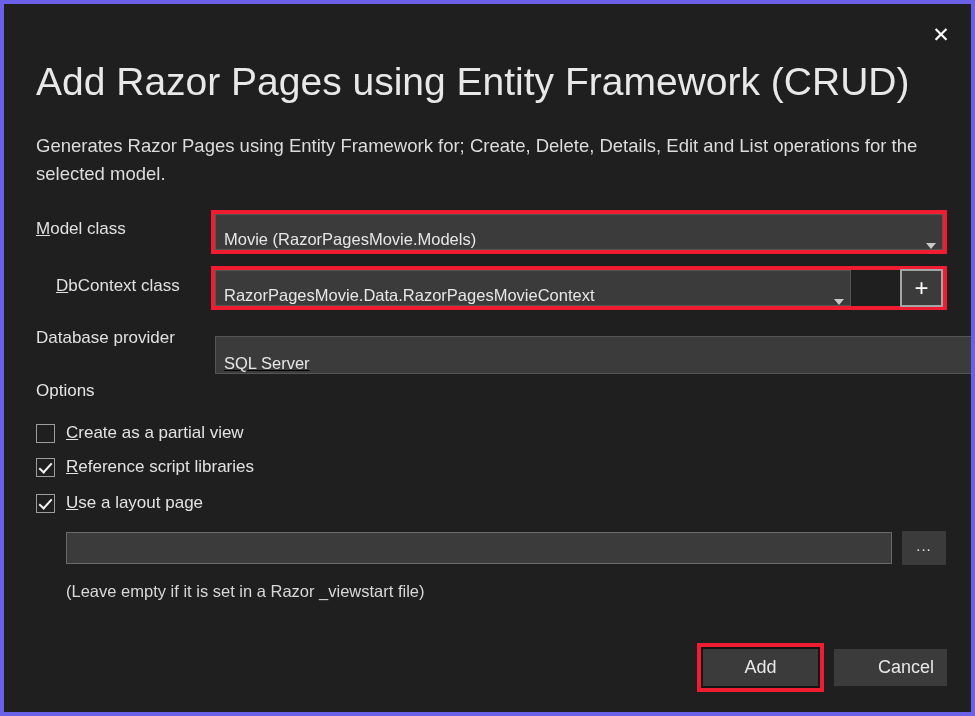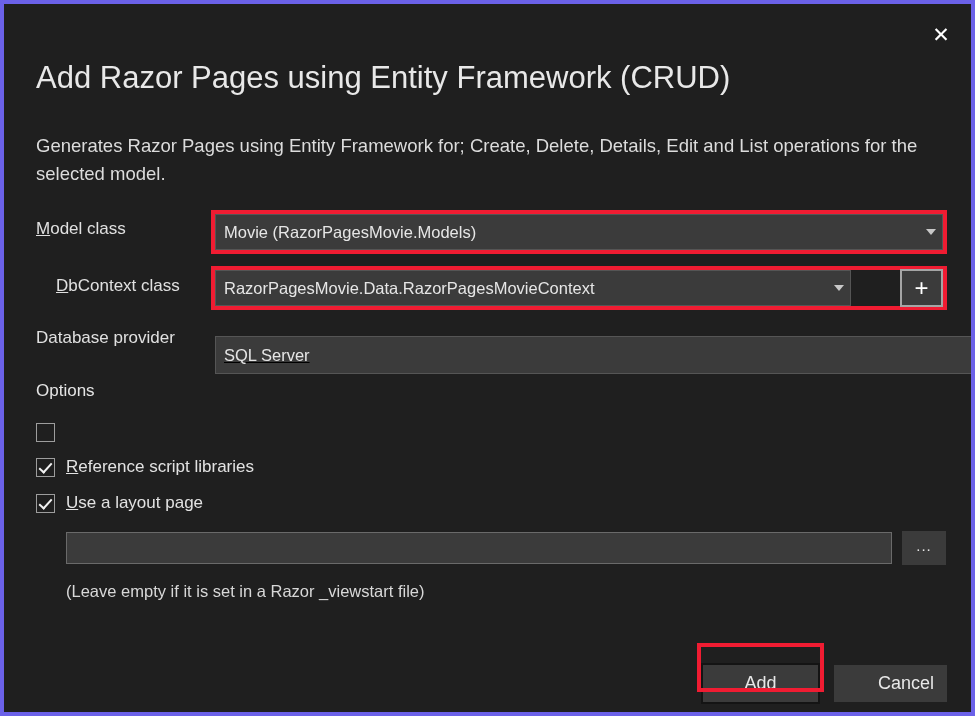--- a/index.html
+++ b/index.html
@@ -36,21 +36,21 @@
     background: transparent;
     border: none;
     padding: 0;
     font-family: "Liberation Sans", sans-serif;
   }
 
   .title {
     position: absolute;
     left: 32px;
     top: 56px;
-    font-size: 31px;
+    font-size: 39px;
     font-weight: 400;
     color: #e8e8e8;
     white-space: nowrap;
     letter-spacing: 0px;
   }
   .subtitle {
     position: absolute;
     left: 32px;
     top: 128px;
     width: 910px;
@@ -67,21 +67,21 @@
     white-space: nowrap;
   }
   .ul { text-decoration: underline; }
 
   .combo {
     position: absolute;
     box-sizing: border-box;
     background: #3b3b3b;
     border: 1px solid #555555;
     display: flex;
-    align-items: center;
+    align-items: flex-end;
     cursor: pointer;
   }
   .combo .ctext {
     flex: 1;
     font-size: 16.5px;
     color: #e6e6e6;
     padding-left: 8px;
     white-space: nowrap;
     overflow: hidden;
   }
@@ -208,21 +208,20 @@
     box-sizing: border-box;
     background: #3b3b3b;
     border: none;
     color: #e8e8e8;
     font-size: 18px;
     cursor: pointer;
     font-family: "Liberation Sans", sans-serif;
     display: flex;
     align-items: center;
     justify-content: center;
-    margin-top: 16px;
   }
   .dlg-btn.primary {
     border: 2px solid #141414;
   }
 </style>
 </head>
 <body>
 
 <div id="dialog" style="border-color: rgb(107, 97, 232);">
 
@@ -266,20 +265,21 @@
       <svg width="10" height="6" viewBox="0 0 10 6">
           <polygon points="0,0 10,0 5,6" fill="#c8c8c8"></polygon>
         </svg>
     </span>
   </div>
 
   <div class="options-title">Options</div>
 
   <div class="cb-row" style="top:419px;">
     <span class="cb-box"></span>
+    <span class="cb-label"><span class="ul">C</span><span>reate as a partial view</span></span>
   </div>
 
   <div class="cb-row" style="top:453px;">
     <span class="cb-box checked"></span>
     <span class="cb-label"><span class="ul">R</span><span>eference script libraries</span></span>
   </div>
 
   <div class="cb-row" style="top:489px;">
     <span class="cb-box checked"></span>
     <span class="cb-label"><span class="ul">U</span><span>se a layout page</span></span>

